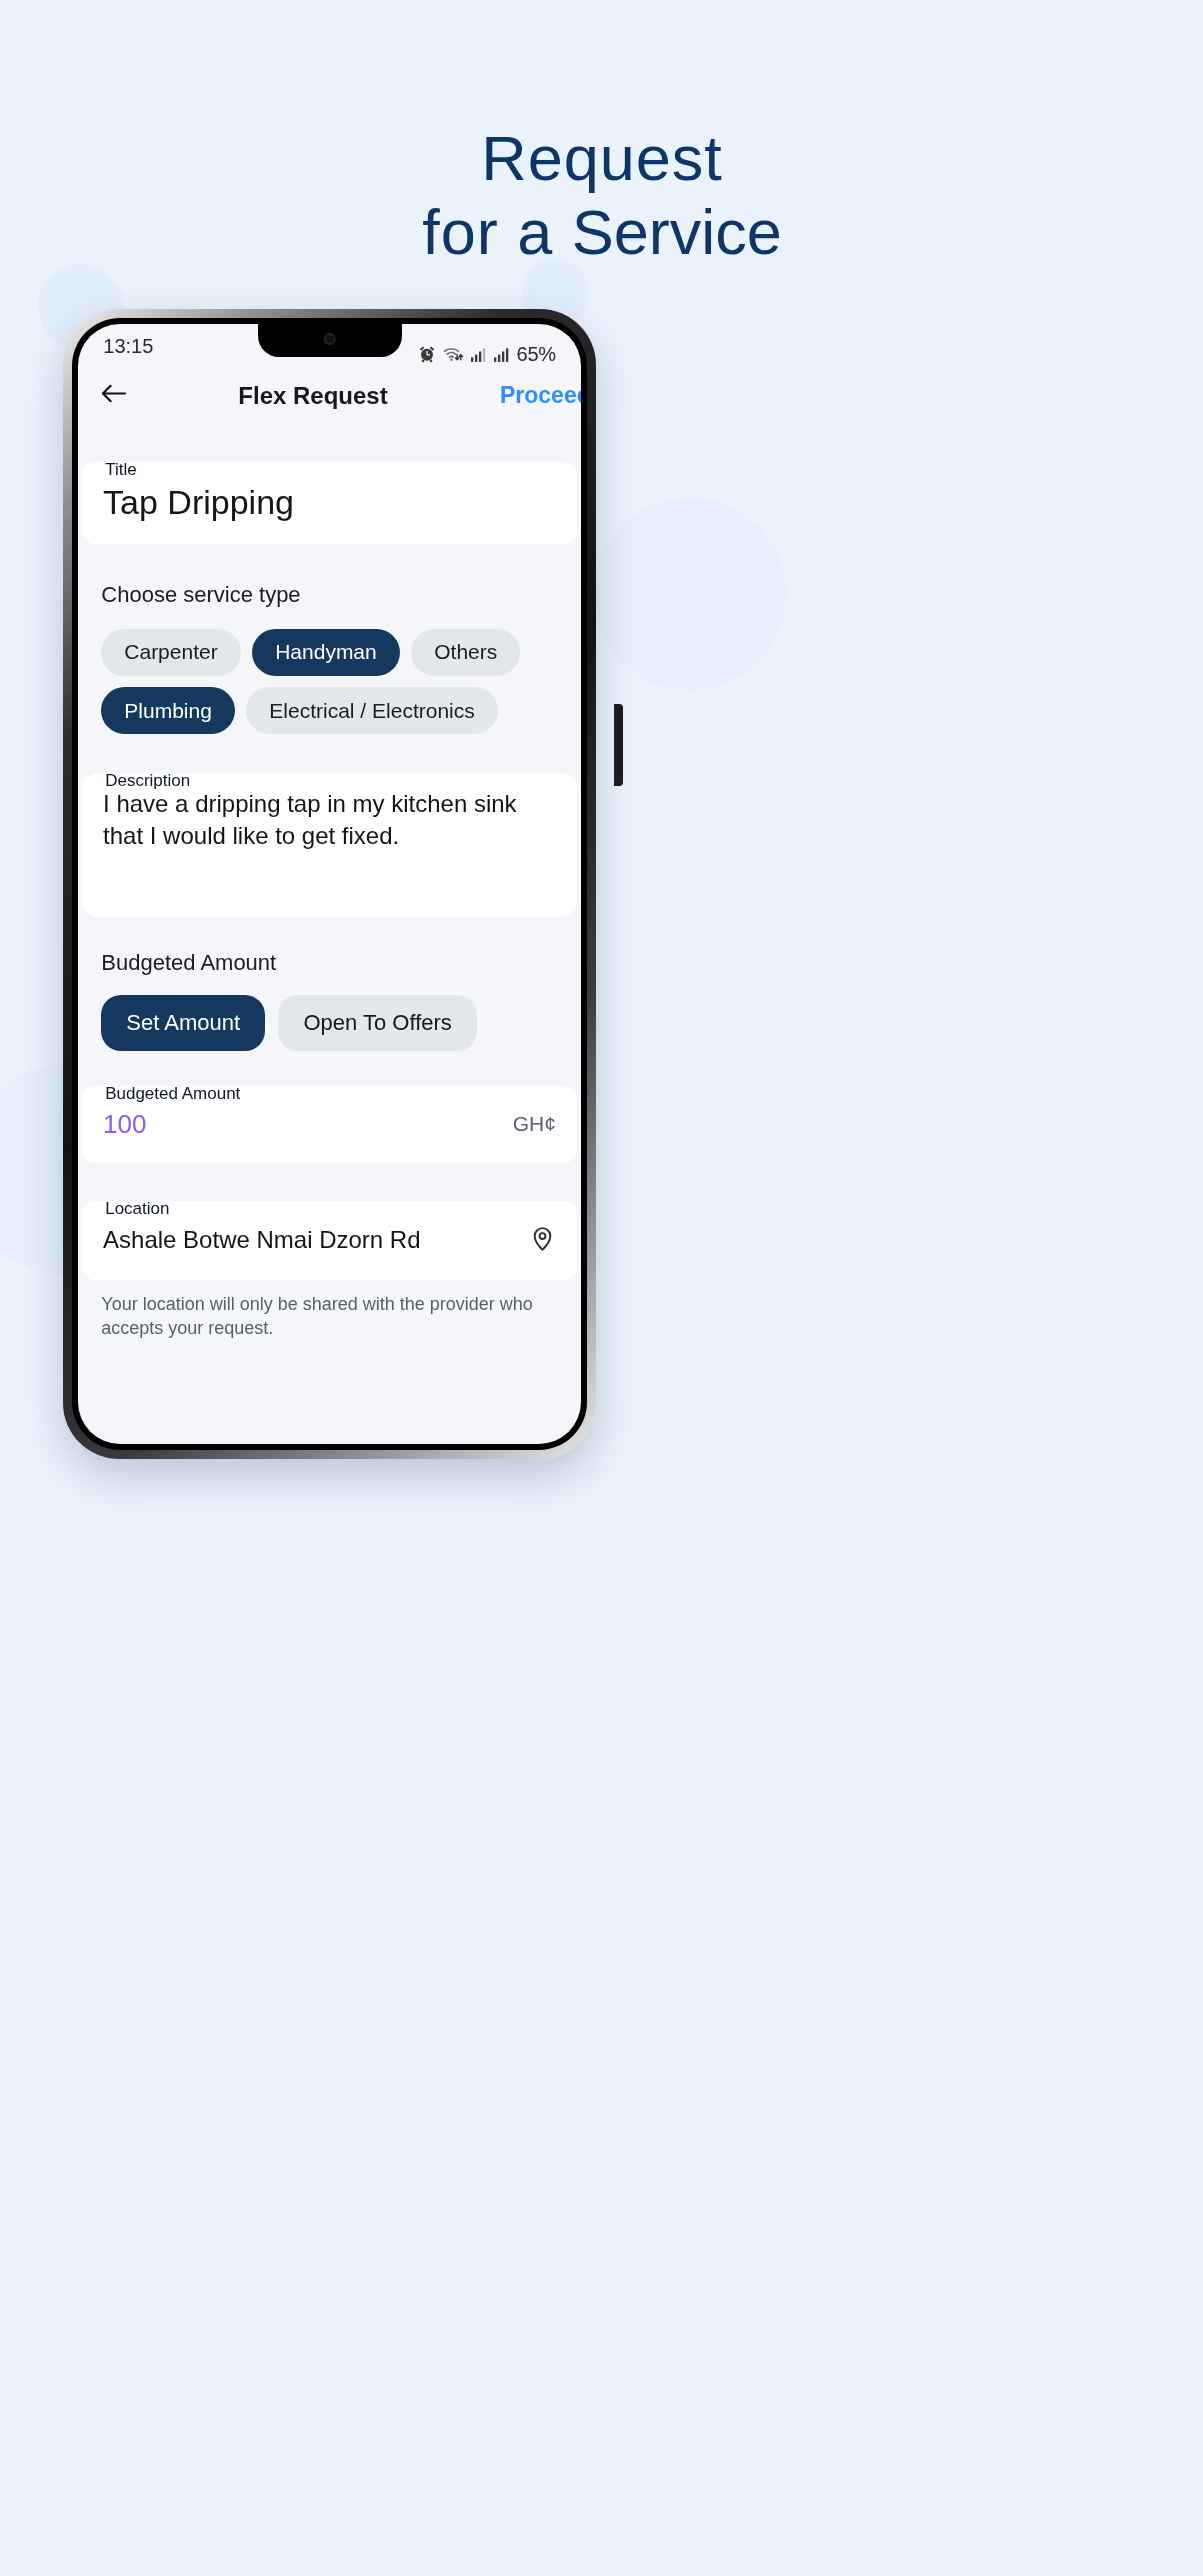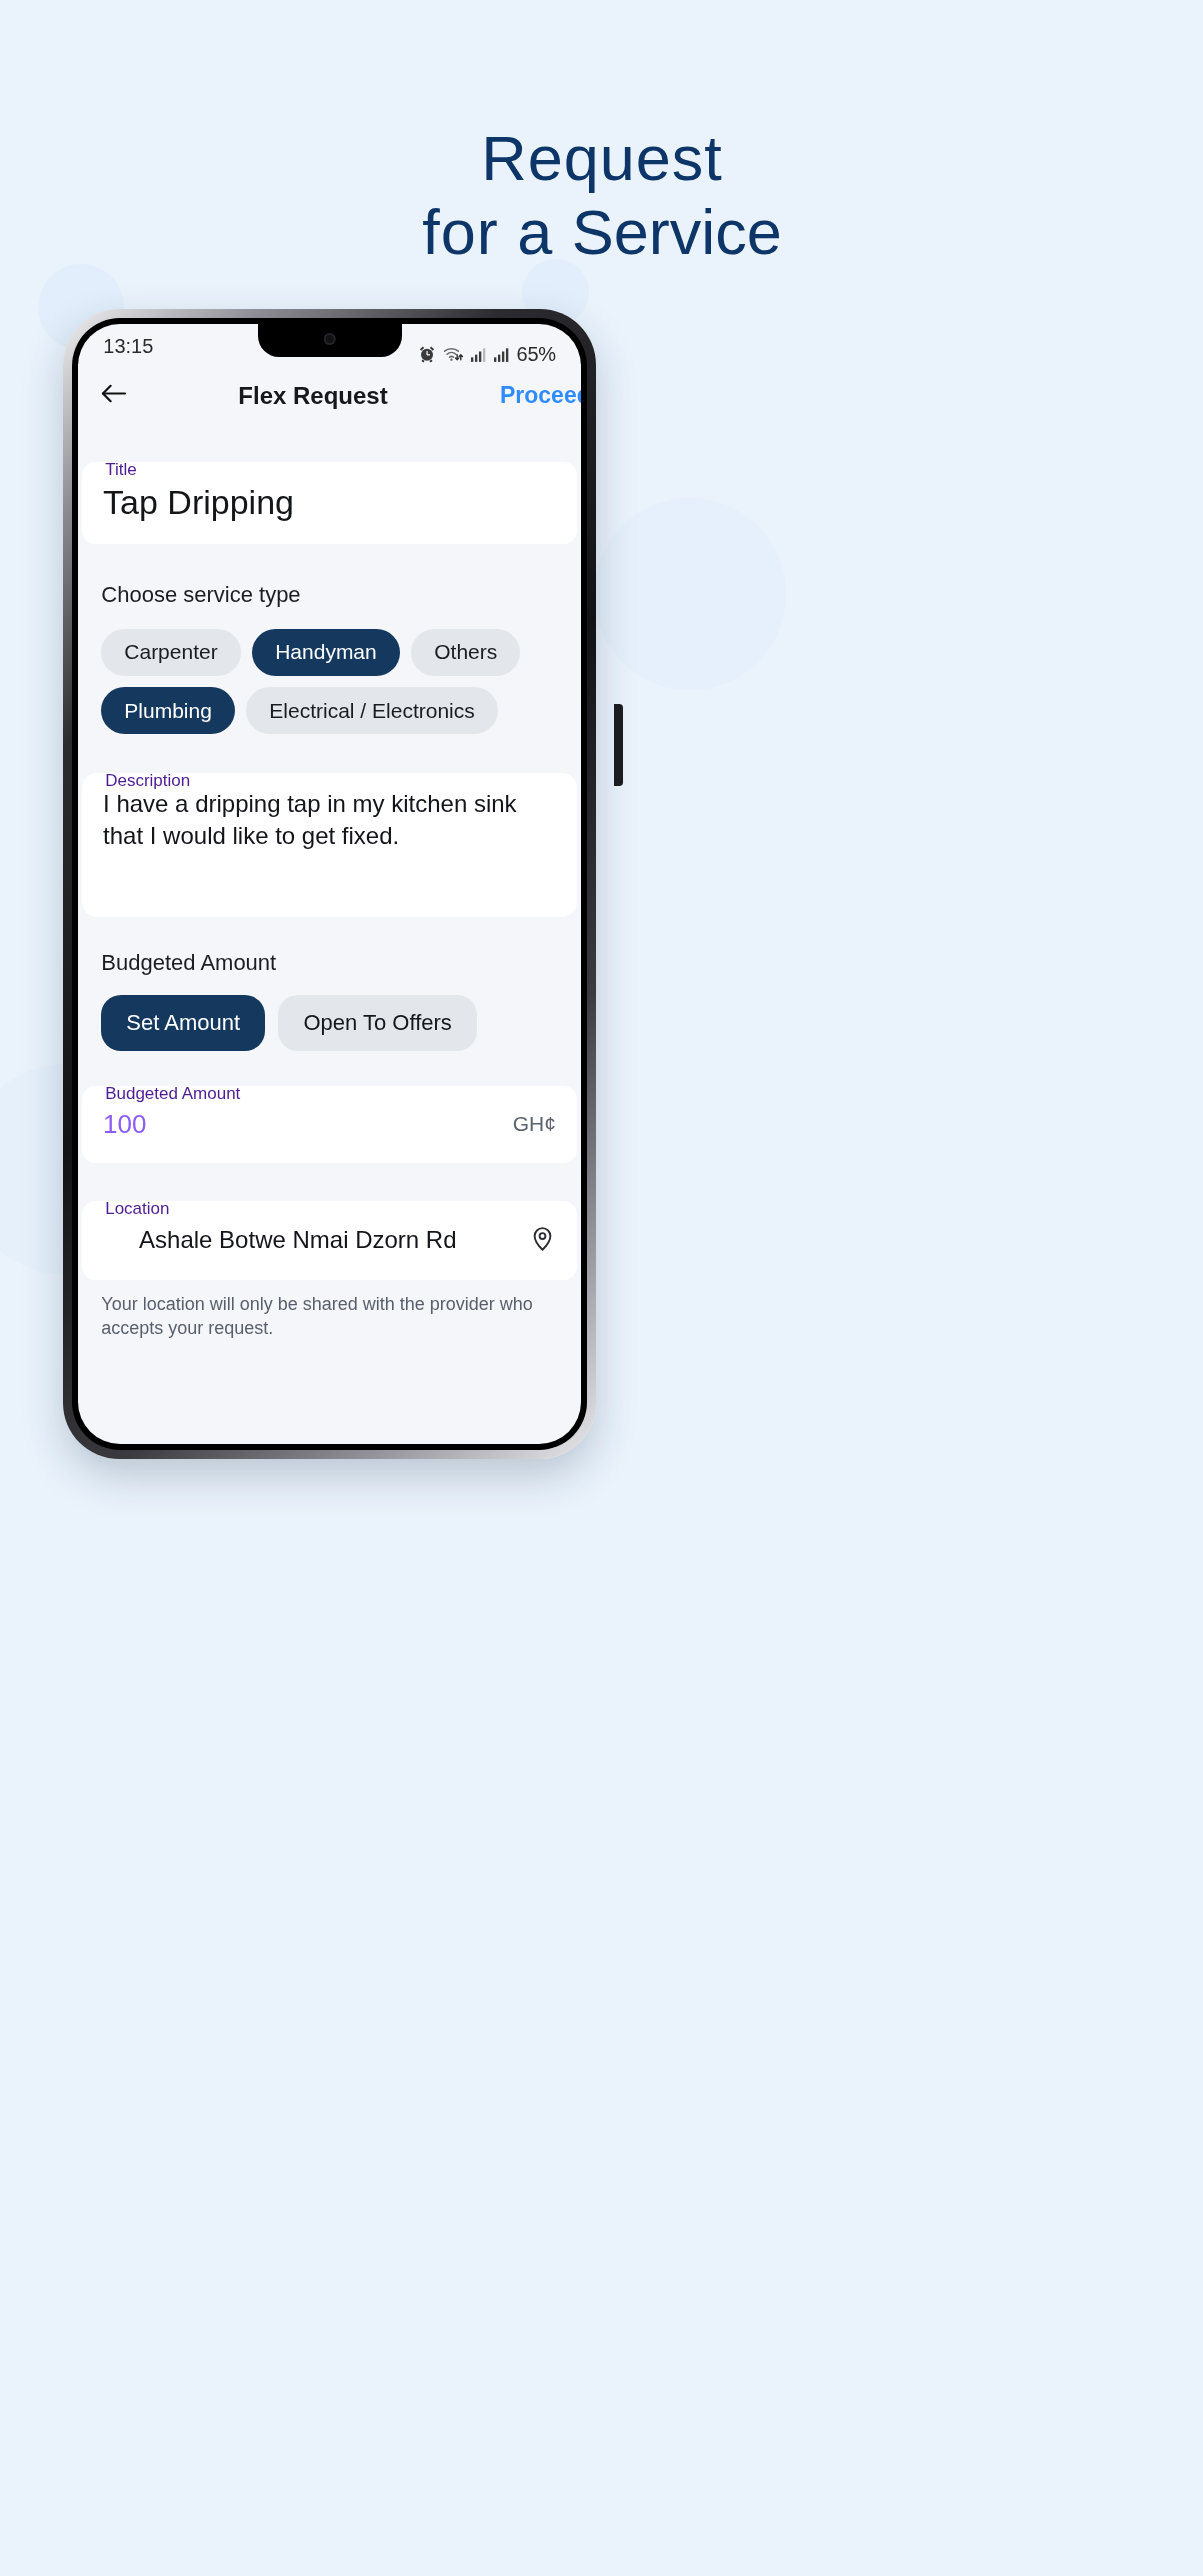--- a/index.html
+++ b/index.html
@@ -123,21 +123,21 @@
 
   
   .content { padding: 0 0 0 0; }
 
   .field {
     position: relative;
     margin: 0 1.9px;
   }
   .field-label {
     position: absolute; top: -1.9px; left: 25px;
-    font-size: 17px; color: #4c1d95;
+    font-size: 17px; color: #0f172a;
     background: transparent;
     z-index: 3;
   }
   .field-box {
     background: #ffffff;
     border-radius: 13.4px;
     margin: 13.4px 1.9px 0 1.9px;
   }
   .field-value {
     font-size: 34px; color: #15161a;
@@ -183,21 +183,21 @@
     font-size: 22px; background: #e3e6ea; color: #15171b;
     text-align: center;
   }
   .bbtn.sel { background: #15395e; color: #fff; }
 
   .amount-row { display:flex; align-items:center; justify-content:space-between; padding: 0 21px;}
   .amount-val { font-size: 26px; color: #8b5cf6; }
   .amount-cur { font-size: 21px; color: #5b6270; }
 
   .loc-row { display:flex; align-items:center; justify-content:space-between; padding: 0 21px;}
-  .loc-val { font-size: 24px; color: #14151a; margin-left: 36px; }
+  .loc-val { font-size: 24px; color: #14151a; }
 
   .note {
     font-size: 18px; color: #585f6c;
     padding: 13.4px 23px 0 23px;
     line-height: 1.32;
   }
 </style>
 </head>
 <body>
 

